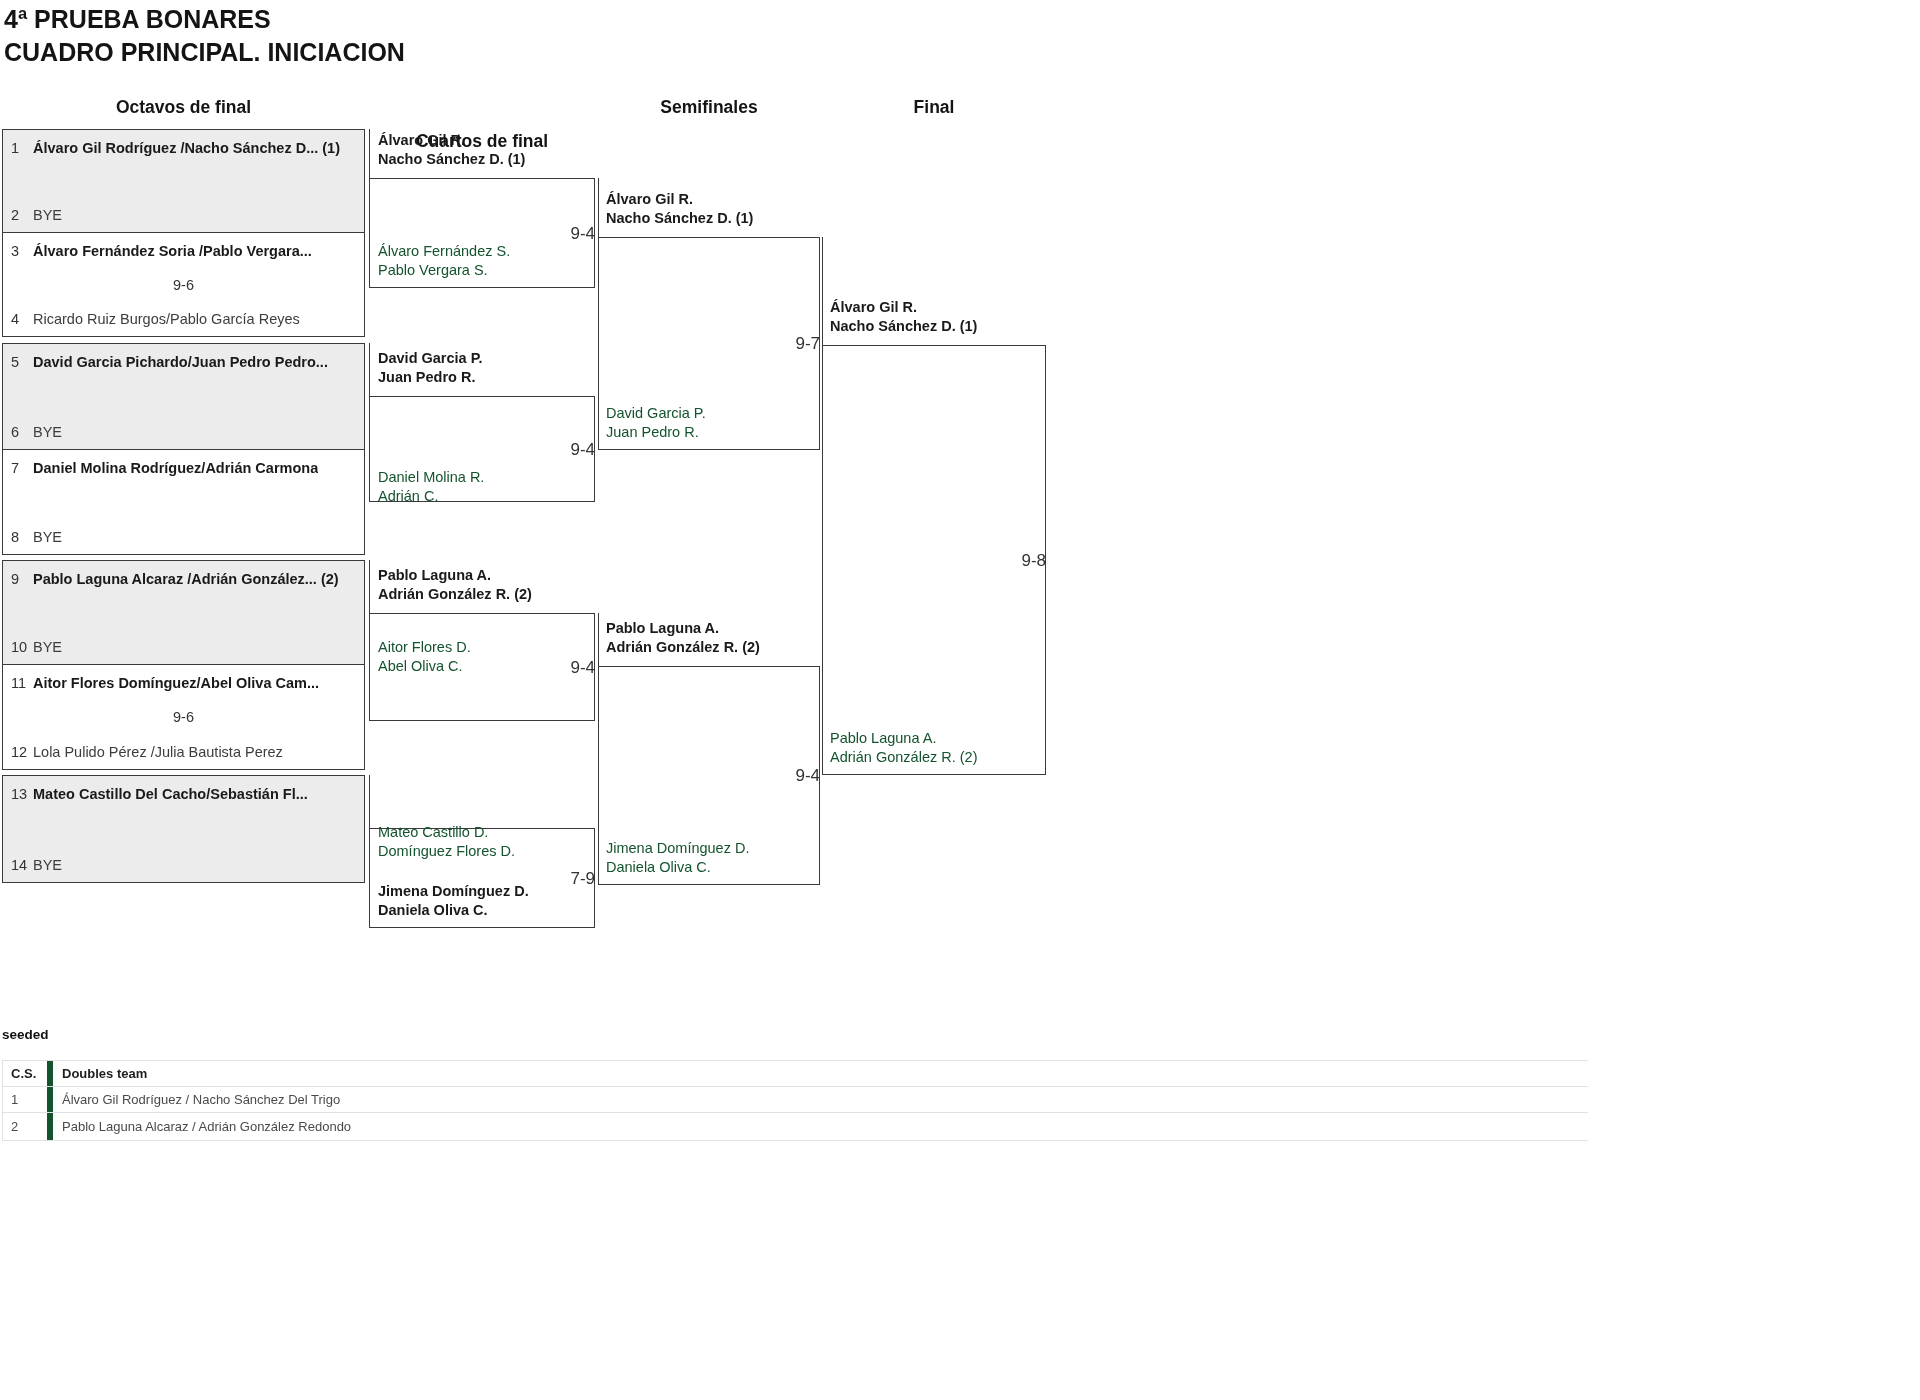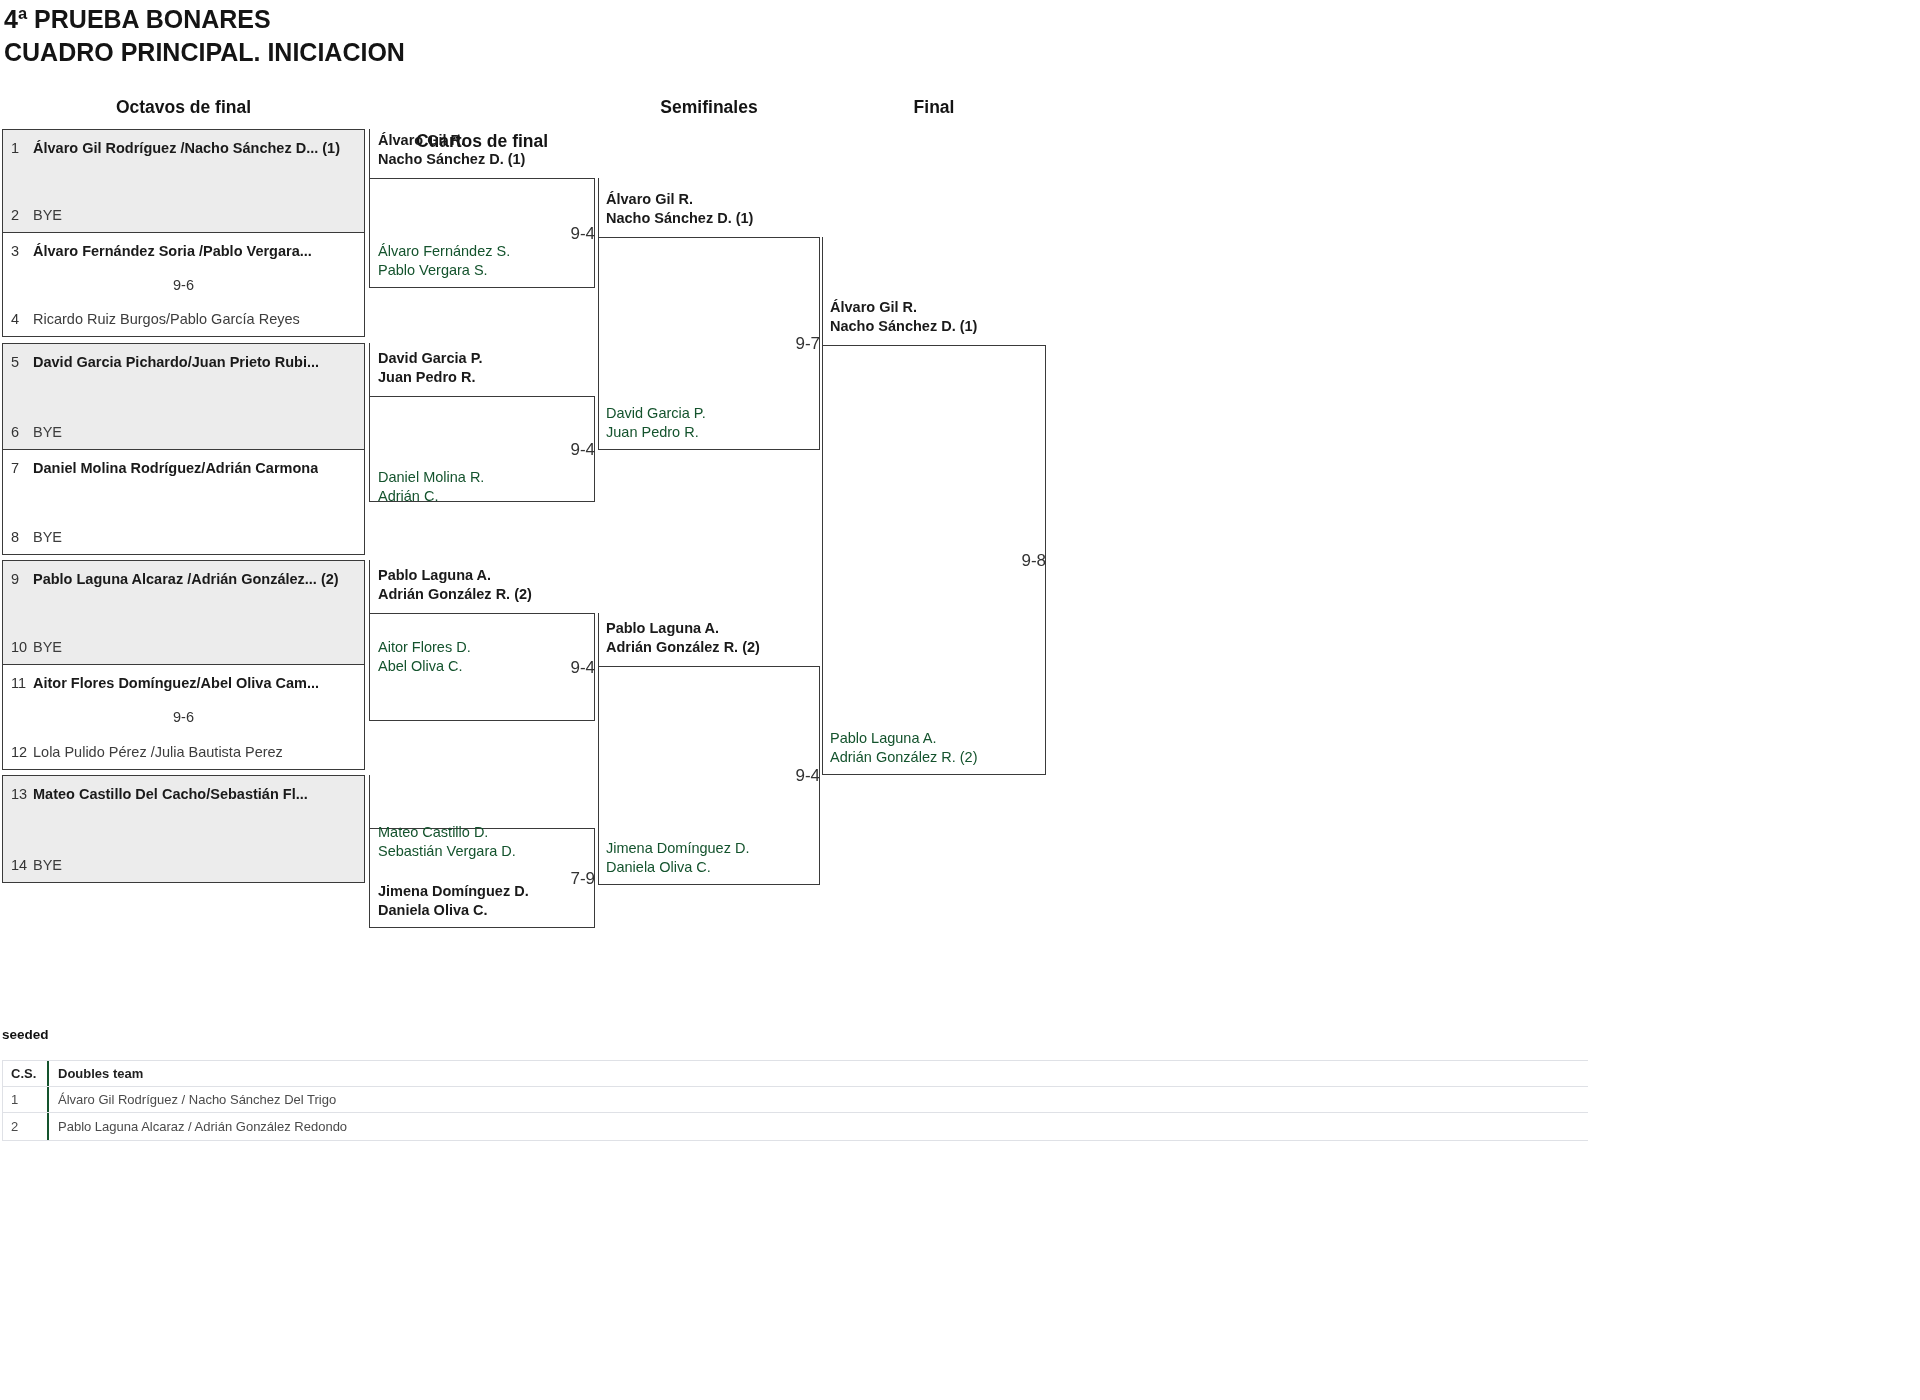--- a/index.html
+++ b/index.html
@@ -34,21 +34,21 @@
   .klabel{position:absolute;font-size:14.5px;line-height:19px;color:#14532d;white-space:nowrap;}
   .klabel.bold{font-weight:700;color:#1a1a1a;}
   .kscore{position:absolute;text-align:right;font-size:17px;line-height:18px;color:#333;margin-top:26px;}
 
   
   .seeded-label{position:absolute;left:2px;top:1027px;font-size:13.5px;font-weight:600;color:#111;}
   .stable{position:absolute;left:2px;top:1060px;width:1915px;border:1px solid #dfe1e6;box-sizing:border-box;}
   .srow{display:flex;align-items:center;border-bottom:1px solid #dfe1e6;height:25px;
         font-size:13px;color:#4a4a4a;}
   .srow:last-child{border-bottom:none;height:27px;}
-  .sc1{width:36px;padding-left:8px;border-right:2px solid #14532d;align-self:stretch;display:flex;align-items:center;flex:none;}
+  .sc1{width:36px;padding-left:8px;border-right:6px solid #14532d;align-self:stretch;display:flex;align-items:center;flex:none;}
   .sc2{padding-left:9px;}
   .shead{font-weight:700;color:#1f1f1f;}
 </style>
 </head>
 <body>
 
 <div class="page">
 
   <div class="title">
     <div>4ª PRUEBA BONARES</div>
@@ -89,21 +89,21 @@
     <div class="oscore">9-6</div>
     <div class="entry eb">
       <span class="num">4</span>
       <span class="nm">Ricardo Ruiz Burgos/Pablo García Reyes</span>
     </div>
   </div>
 
   <div class="obox shade" style="top:343px;height:107px;">
     <div class="entry ea">
       <span class="num">5</span>
-      <span class="nm bold">David Garcia Pichardo/Juan Prieto Rubi...</span>
+      <span class="nm bold">David Garcia Pichardo/Juan Pedro Pedro...</span>
     </div>
     <div class="entry eb">
       <span class="num">6</span>
       <span class="nm">BYE</span>
     </div>
   </div>
 
   <div class="obox" style="top:449px;height:106px;">
     <div class="entry ea">
       <span class="num">7</span>
@@ -183,21 +183,21 @@
   <div class="kscore" style="left:369px;top:633px;width:226px;">9-4</div>
   <div class="klabel" style="left:378px;top:638px;">
     <div>Aitor Flores D.</div>
     <div>Abel Oliva C.</div>
   </div>
 
   <div class="vline" style="left:369px;top:775px;height:153px;"></div>
   <div class="kbox" style="left:369px;top:828px;width:226px;height:100px;"></div>
   <div class="klabel" style="left:378px;top:823px;">
     <div>Mateo Castillo D.</div>
-    <div>Sebastián Vergara D.</div>
+    <div>Domínguez Flores D.</div>
   </div>
   <div class="kscore" style="left:369px;top:844px;width:226px;">7-9</div>
   <div class="klabel bold" style="left:378px;top:882px;">
     <div>Jimena Domínguez D.</div>
     <div>Daniela Oliva C.</div>
   </div>
 
   <div class="vline" style="left:598px;top:178px;height:272px;"></div>
   <div class="kbox" style="left:598px;top:237px;width:222px;height:213px;"></div>
   <div class="klabel bold" style="left:606px;top:190px;">

